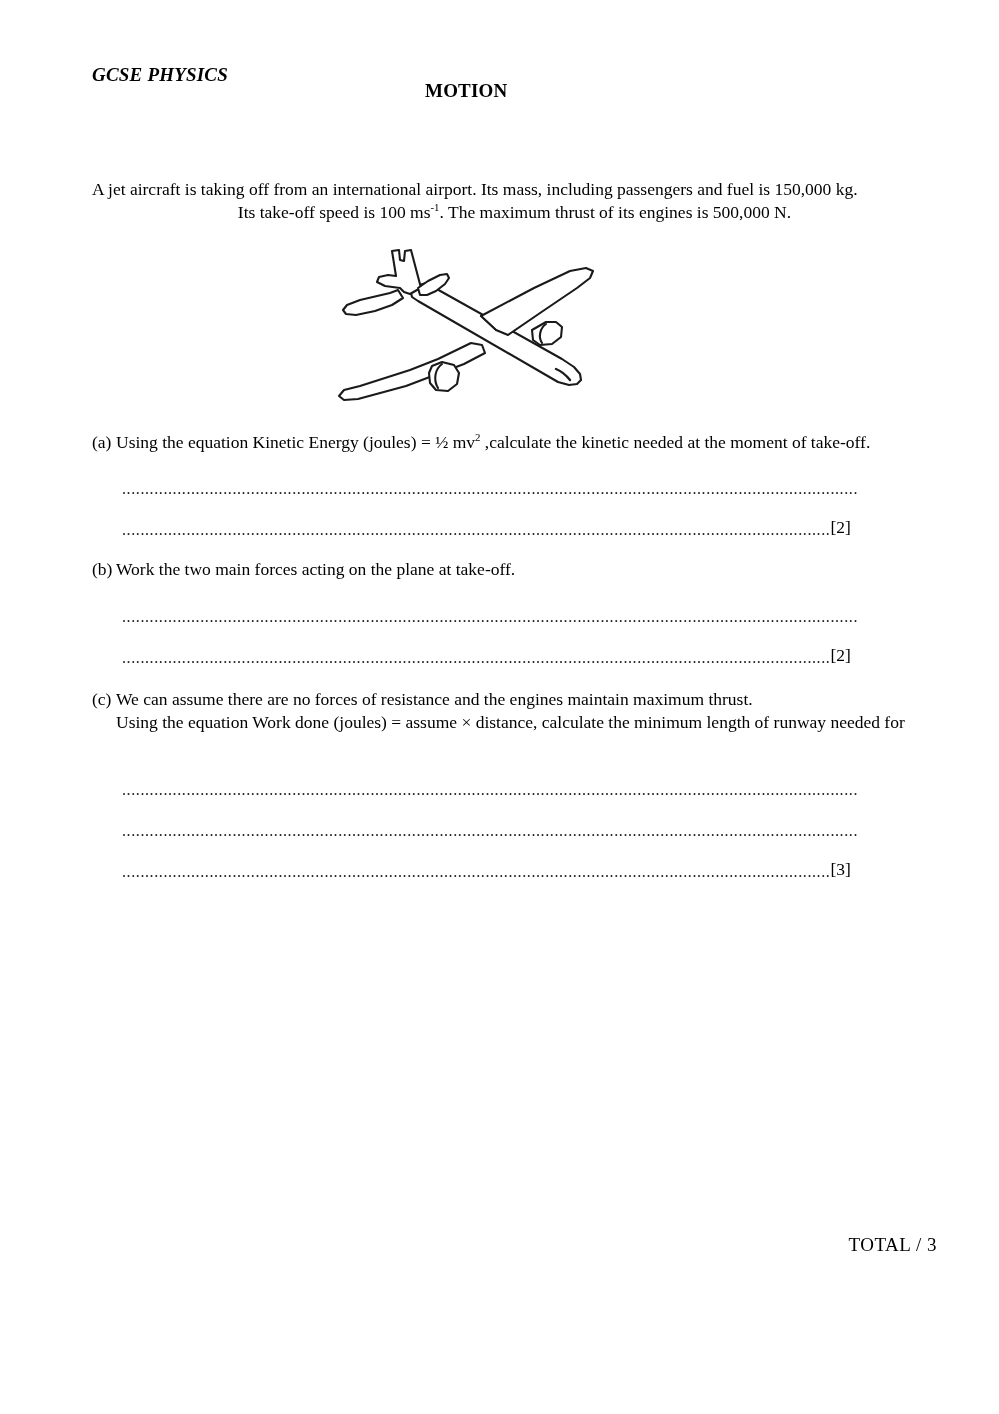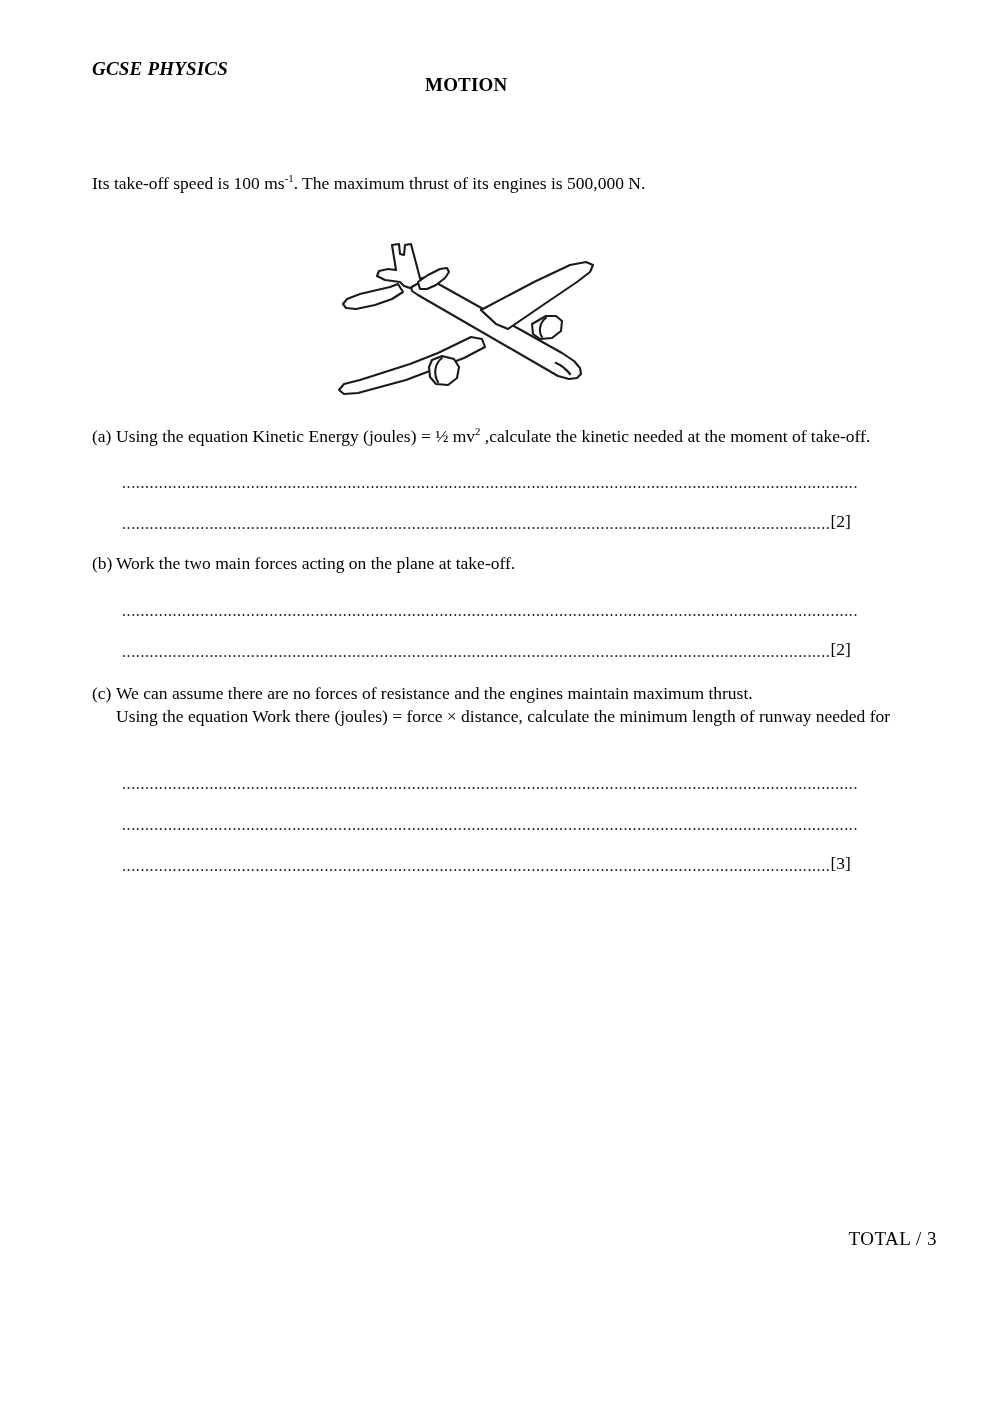--- a/index.html
+++ b/index.html
@@ -11,21 +11,21 @@
     width: 999px;
     height: 1414px;
     position: relative;
     font-family: "Liberation Serif", "DejaVu Serif", serif;
     color: #000000;
     overflow: hidden;
   }
 
   .page {
     position: absolute;
-    left: 0; top: 0;
+    left: 0; top: 6px;
     width: 999px;
     height: 1370px;
     box-sizing: border-box;
   }
 
   
   .hdr {
     position: absolute;
     left: 92px;
     top: 58px;
@@ -73,21 +73,21 @@
 
   
   .intro {
     position: absolute;
     left: 92px;
     top: 172px;
     width: 845px;
     font-size: 17.5px;
     line-height: 23px;
   }
-  .intro .l2 { display: block; }
+  .intro .l2 { display: block; text-align: center; }
 
   sup {
     font-size: 0.62em;
     vertical-align: super;
     line-height: 0;
   }
 
   
   .figure {
     position: absolute;
@@ -160,20 +160,21 @@
 
 <div class="page">
 
   <div class="hdr">
     <div class="hdr-course">GCSE PHYSICS</div>
     <div class="hdr-topic">MOTION</div>
   </div>
 
 
   <div class="intro">
+    <span>A jet aircraft is taking off from an international airport.  Its mass, including passengers and fuel is 150,000 kg.</span>
     <span class="l2"><span>Its take-off speed is 100 ms</span><sup>-1</sup><span>.  The maximum thrust of its engines is 500,000 N.</span></span>
   </div>
 
   <div class="figure">
     <svg width="280" height="170" viewBox="0 0 280 170">
       <g fill="#ffffff" stroke="#1a1a1a" stroke-width="2.1" stroke-linejoin="round" stroke-linecap="round">
 
         <path d="M 81,55 L 86,48 L 96,45 L 232,121 L 244,129 L 250,136 L 251,142
                  L 247,146 L 239,147 L 228,144 L 88,63 L 82,59 Z"></path>
 
@@ -233,21 +234,21 @@
   </div>
   <div class="ansline" style="top:642px; width:815px;">
     <span class="dots">..........................................................................................................................................................</span><span class="mark">[2]</span>
   </div>
 
   <div class="q" style="left:92px; top:682px;">
     <div class="q-row">
       <div class="q-label">(c)</div>
       <div class="q-body">We can assume there are no forces of resistance and the engines maintain maximum thrust.</div>
     </div>
-    <div class="q-cont">Using the equation  Work there (joules) = force × distance, calculate the minimum length of runway needed for</div>
+    <div class="q-cont">Using the equation  Work done (joules) = assume × distance, calculate the minimum length of runway needed for</div>
   </div>
 
   <div class="ansline" style="top:774px; width:815px;">
     <span class="dots">................................................................................................................................................................</span>
   </div>
   <div class="ansline" style="top:815px; width:815px;">
     <span class="dots">................................................................................................................................................................</span>
   </div>
   <div class="ansline" style="top:856px; width:815px;">
     <span class="dots">..........................................................................................................................................................</span><span class="mark">[3]</span>

